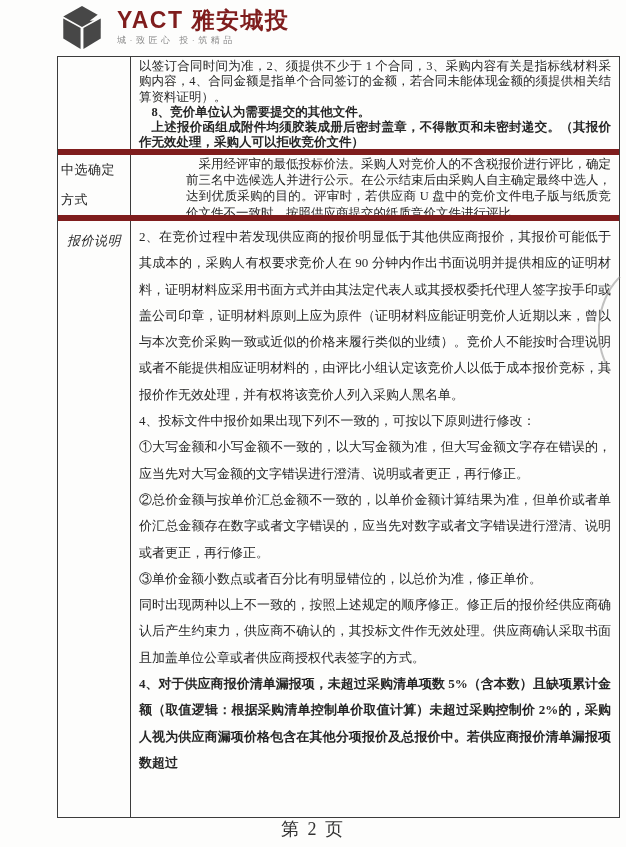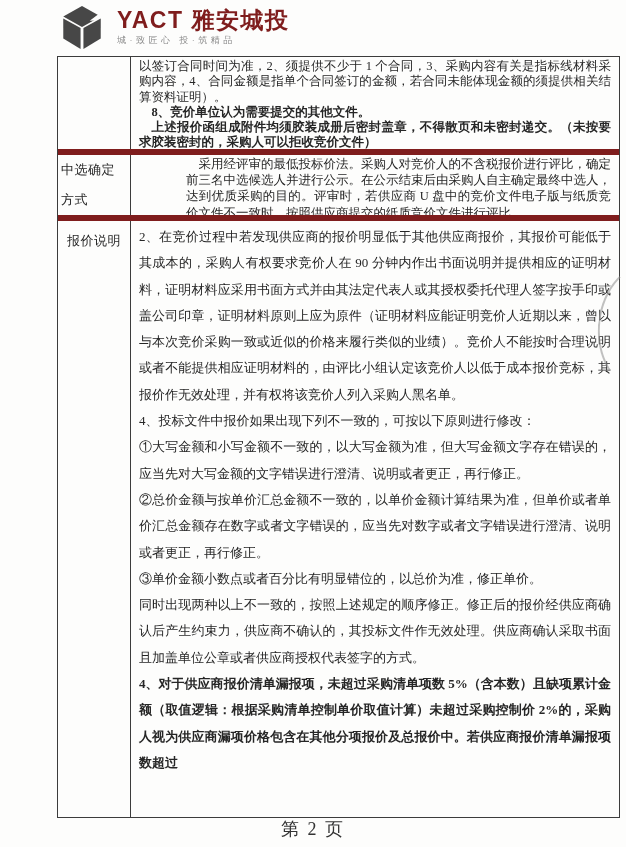--- a/index.html
+++ b/index.html
@@ -36,21 +36,21 @@
   .row0{height:92px;}
   .row1{height:66px;}
   .row2{flex:1;}
   .t-label{
     width:73px;flex:0 0 auto;box-sizing:border-box;
     border-right:1px solid #3c3c3c;
     font-size:13px;letter-spacing:0.5px;
     padding:0 3px;
   }
   .row1 .t-label{display:flex;align-items:center;line-height:30px;}
-  .row2 .t-label{text-align:center;padding-top:11px;line-height:18px;}
+  .row2 .t-label{text-align:center;padding-top:11px;line-height:18px;font-style:italic;}
   .t-content{
     flex:1;box-sizing:border-box;overflow:hidden;
     padding:2px 8px 0 8px;
     text-align:justify;
   }
   .t-content p{margin:0;}
   .row0 .t-content p{font-size:12.5px;line-height:15.3px;}
   .row1 .t-content{padding-top:1px;}
   .row1 .t-content p{font-size:12.5px;line-height:16.2px;margin-left:47px;}
   .row2 .t-content{padding-top:3px;}
@@ -88,21 +88,21 @@
     </div>
   </div>
 
   <div class="doc-table">
 
     <div class="t-row row0">
       <div class="t-label"></div>
       <div class="t-content">
         <p>以签订合同时间为准，2、须提供不少于 1 个合同，3、采购内容有关是指标线材料采购内容，4、合同金额是指单个合同签订的金额，若合同未能体现金额的须提供相关结算资料证明）。</p>
         <p class="bold indent">8、竞价单位认为需要提交的其他文件。</p>
-        <p class="bold indent">上述报价函组成附件均须胶装成册后密封盖章，不得散页和未密封递交。（未按要求胶装密封的，采购人可以拒收竞价文件）</p>
+        <p class="bold indent">上述报价函组成附件均须胶装成册后密封盖章，不得散页和未密封递交。（其报价作无效处理，采购人可以拒收竞价文件）</p>
       </div>
     </div>
 
     <div class="t-row row1">
       <div class="t-label">中选确定方式</div>
       <div class="t-content">
         <p class="indent">采用经评审的最低投标价法。采购人对竞价人的不含税报价进行评比，确定前三名中选候选人并进行公示。在公示结束后由采购人自主确定最终中选人，达到优质采购的目的。评审时，若供应商 U 盘中的竞价文件电子版与纸质竞价文件不一致时，按照供应商提交的纸质竞价文件进行评比。</p>
       </div>
     </div>
 

